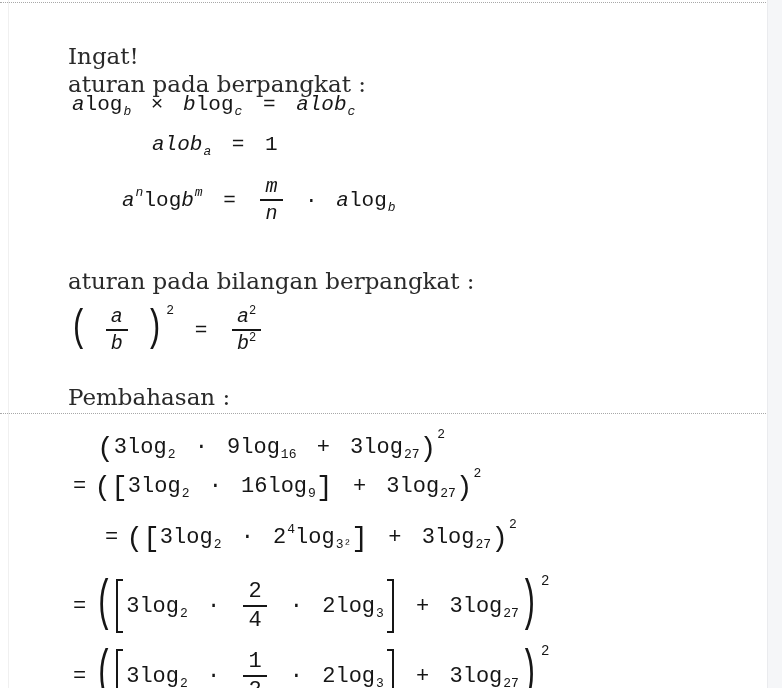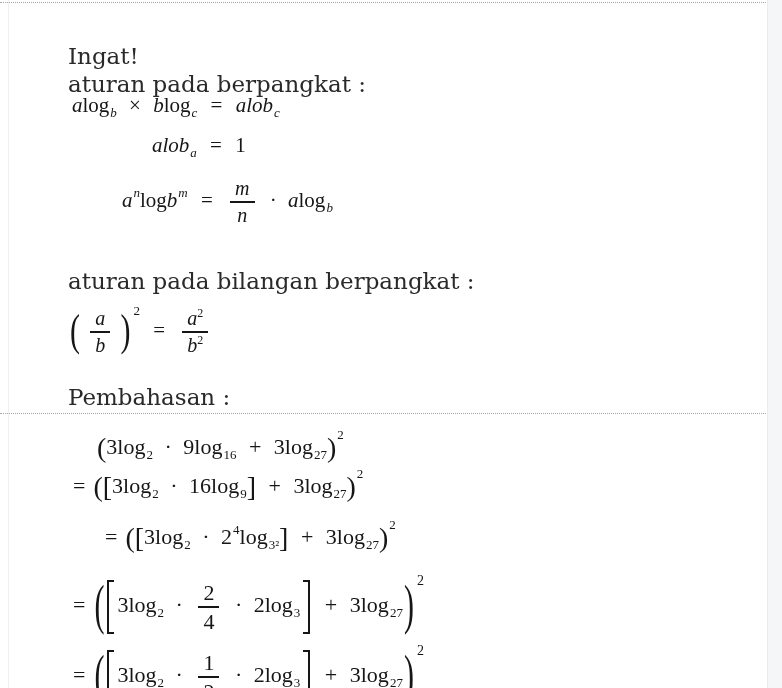--- a/index.html
+++ b/index.html
@@ -7,21 +7,21 @@
     width:782px;height:688px;background:#ffffff;overflow:hidden;position:relative;
     font-family:"DejaVu Sans", sans-serif;
   }
   .right-strip{position:absolute;left:767px;top:0;width:15px;height:688px;
     background:#f5f6f8;border-left:1px solid #eaebee;box-sizing:border-box;}
   .left-rule{position:absolute;left:8px;top:0;height:688px;width:0;border-left:1px solid #f0f0f0;}
   .quote-box{position:absolute;left:0;top:2px;width:766px;height:410px;
     border-top:1px dotted #a8a8a8;border-bottom:1px dotted #a8a8a8;box-sizing:content-box;}
   .serif{position:absolute;font-family:"DejaVu Serif","Liberation Serif",serif;
     font-size:23px;line-height:28px;color:#2a2a2a;white-space:nowrap;}
-  .m{position:absolute;color:#161616;white-space:nowrap;font-family:Liberation Serif, serif;}
+  .m{position:absolute;color:#161616;white-space:nowrap;font-family:Liberation Mono, monospace;}
   .f-top{font-size:21px;line-height:34px;}
   .f-mid{font-size:21px;line-height:58px;}
   .sol{font-size:22px;line-height:38px;}
   .sol-tall{font-size:22px;line-height:66px;}
   .v{font-style:italic;}
   .sb{font-size:13px;vertical-align:-5px;margin-left:1px;}
   .sp{font-size:13px;vertical-align:10px;margin-left:1px;}
   .op{margin:0 6px;}
   .opx{margin:0 8px;}
   .opp{margin:0 7px;}

